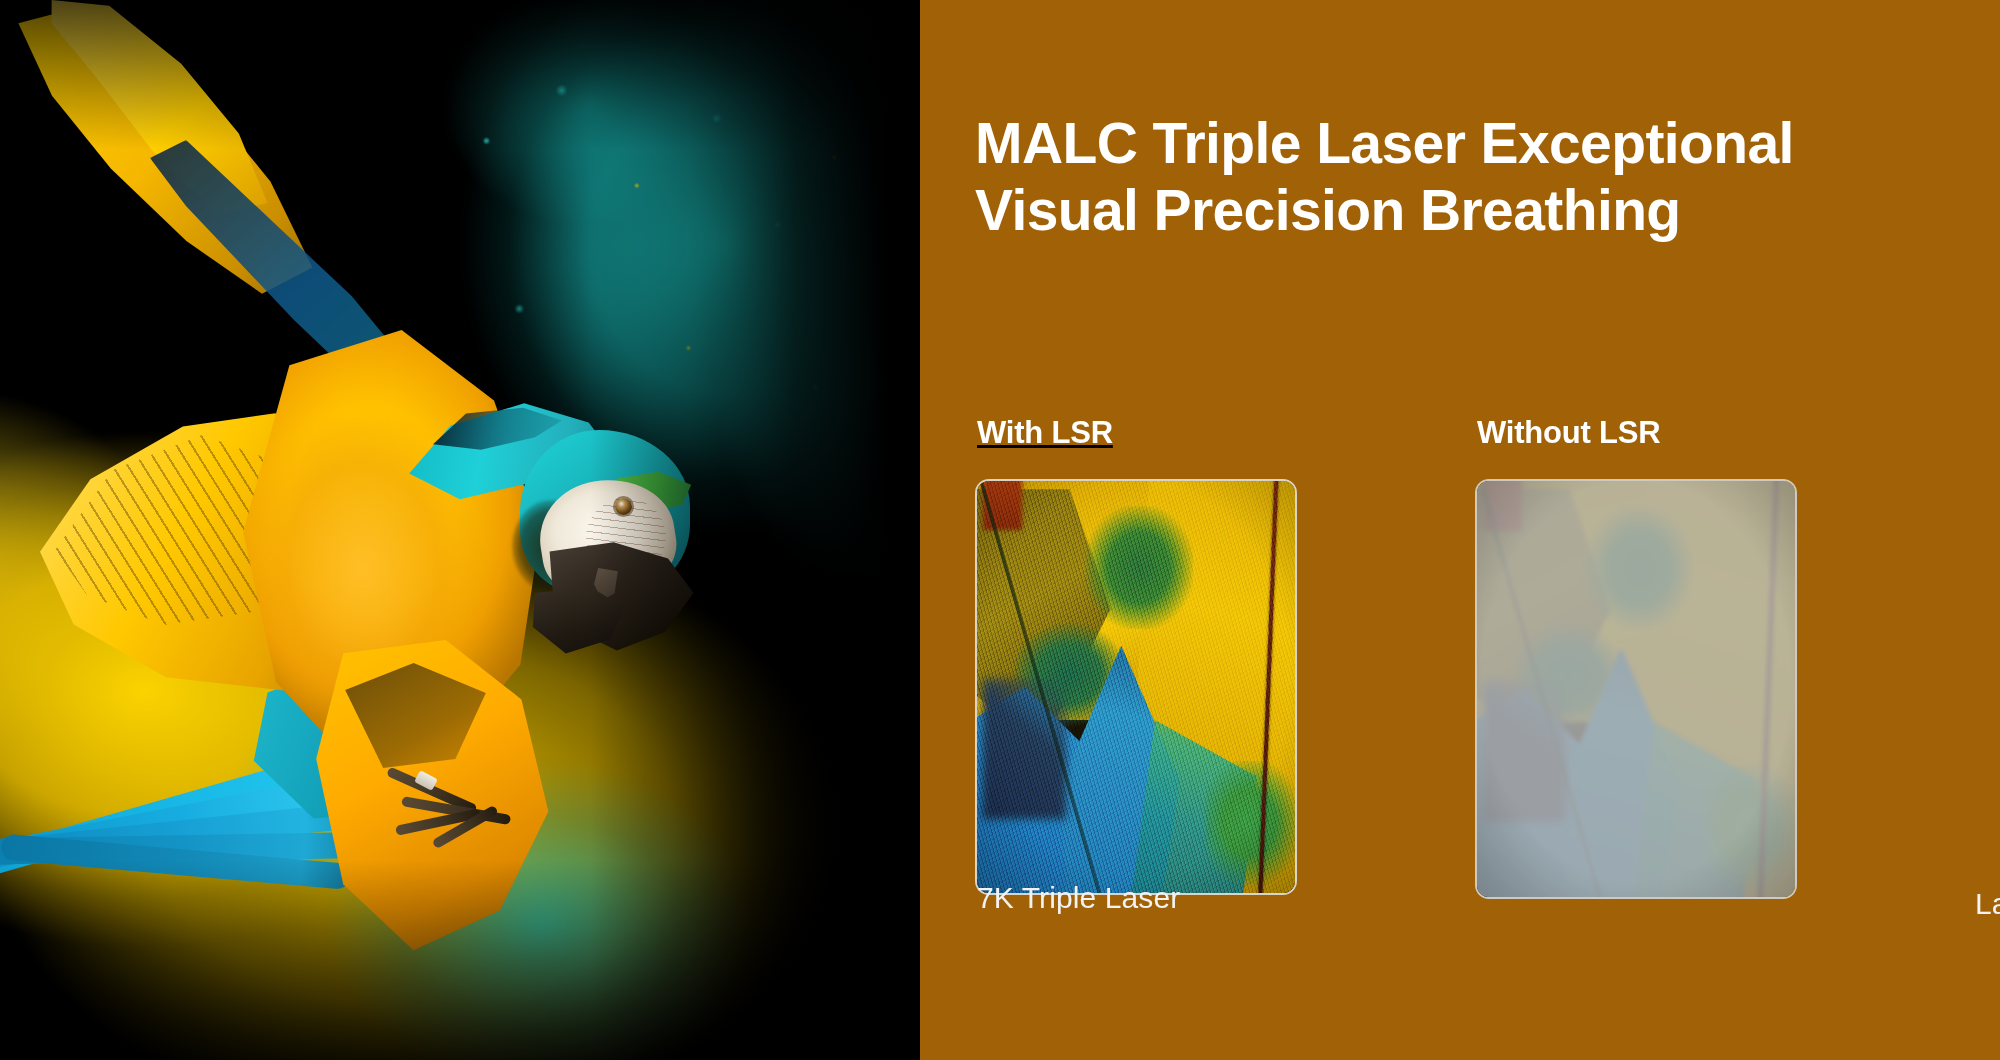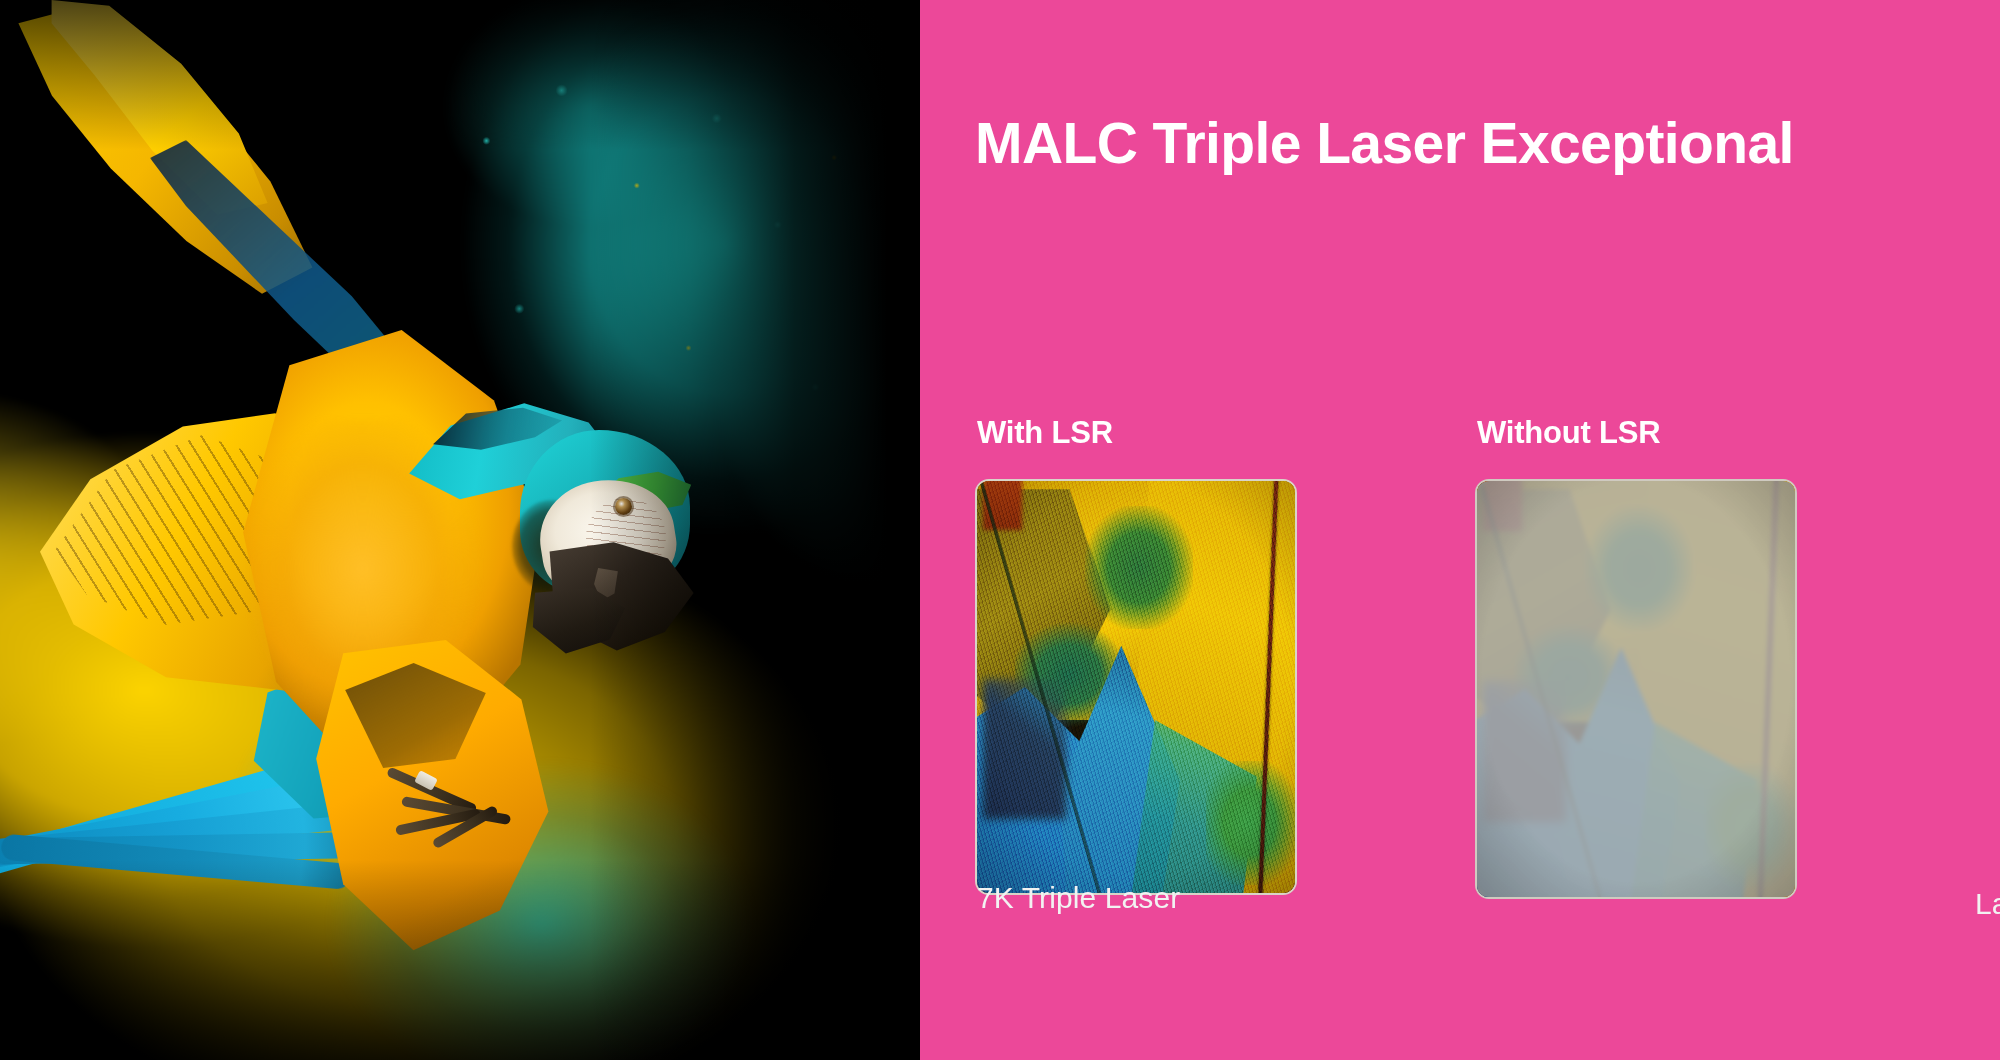--- a/index.html
+++ b/index.html
@@ -225,34 +225,34 @@
     background:linear-gradient(0deg,rgba(0,0,0,.75) 0%,rgba(0,0,0,0) 100%);
   }
   .hero-fade-top{
     position:absolute;left:0;top:0;width:920px;height:150px;
     background:linear-gradient(180deg,rgba(0,0,0,.7) 0%,rgba(0,0,0,0) 100%);
   }
 
   
   .content{
     position:absolute;left:920px;top:0;width:1080px;height:1060px;
-    background:#ec4899;
+    background:#a16207;
   }
   .headline{
     position:absolute;left:55px;top:110px;width:1000px;
     color:#fff;font-size:57px;line-height:1.17;font-weight:700;
     letter-spacing:-.6px;
   }
   .headline .ln{display:block;white-space:nowrap;}
 
   .compare{
     position:absolute;left:55px;top:415px;width:1000px;
   }
   .col{position:absolute;top:0;}
-  .col-left{left:0;width:410px;}
+  .col-left{left:0;width:410px;text-decoration:underline;}
   .col-right{left:500px;width:410px;}
 
   .col-label{
     color:#fff;font-size:31px;font-weight:700;letter-spacing:-.2px;
     margin:0 0 28px 2px;white-space:nowrap;
   }
   .panel{
     position:relative;width:322px;height:416px;border-radius:14px;
     overflow:hidden;border:2px solid #d9d4c8;box-sizing:border-box;
   }
@@ -425,20 +425,21 @@
       <div class="hero-fade-top"></div>
       <div class="hero-fade-bottom"></div>
       <div class="hero-fade"></div>
     </div>
   </div>
 
   <div class="content">
 
     <div class="headline">
       <span class="ln">MALC Triple Laser Exceptional</span>
+      <span class="ln">Visual Precision Breathing</span>
     </div>
 
     <div class="compare">
 
       <div class="col col-left">
         <div class="col-label">With LSR</div>
         <div class="panel">
           <div class="feather-art">
             <div class="fa-yellow-top"></div>
             <div class="fa-yellow-right"></div>

